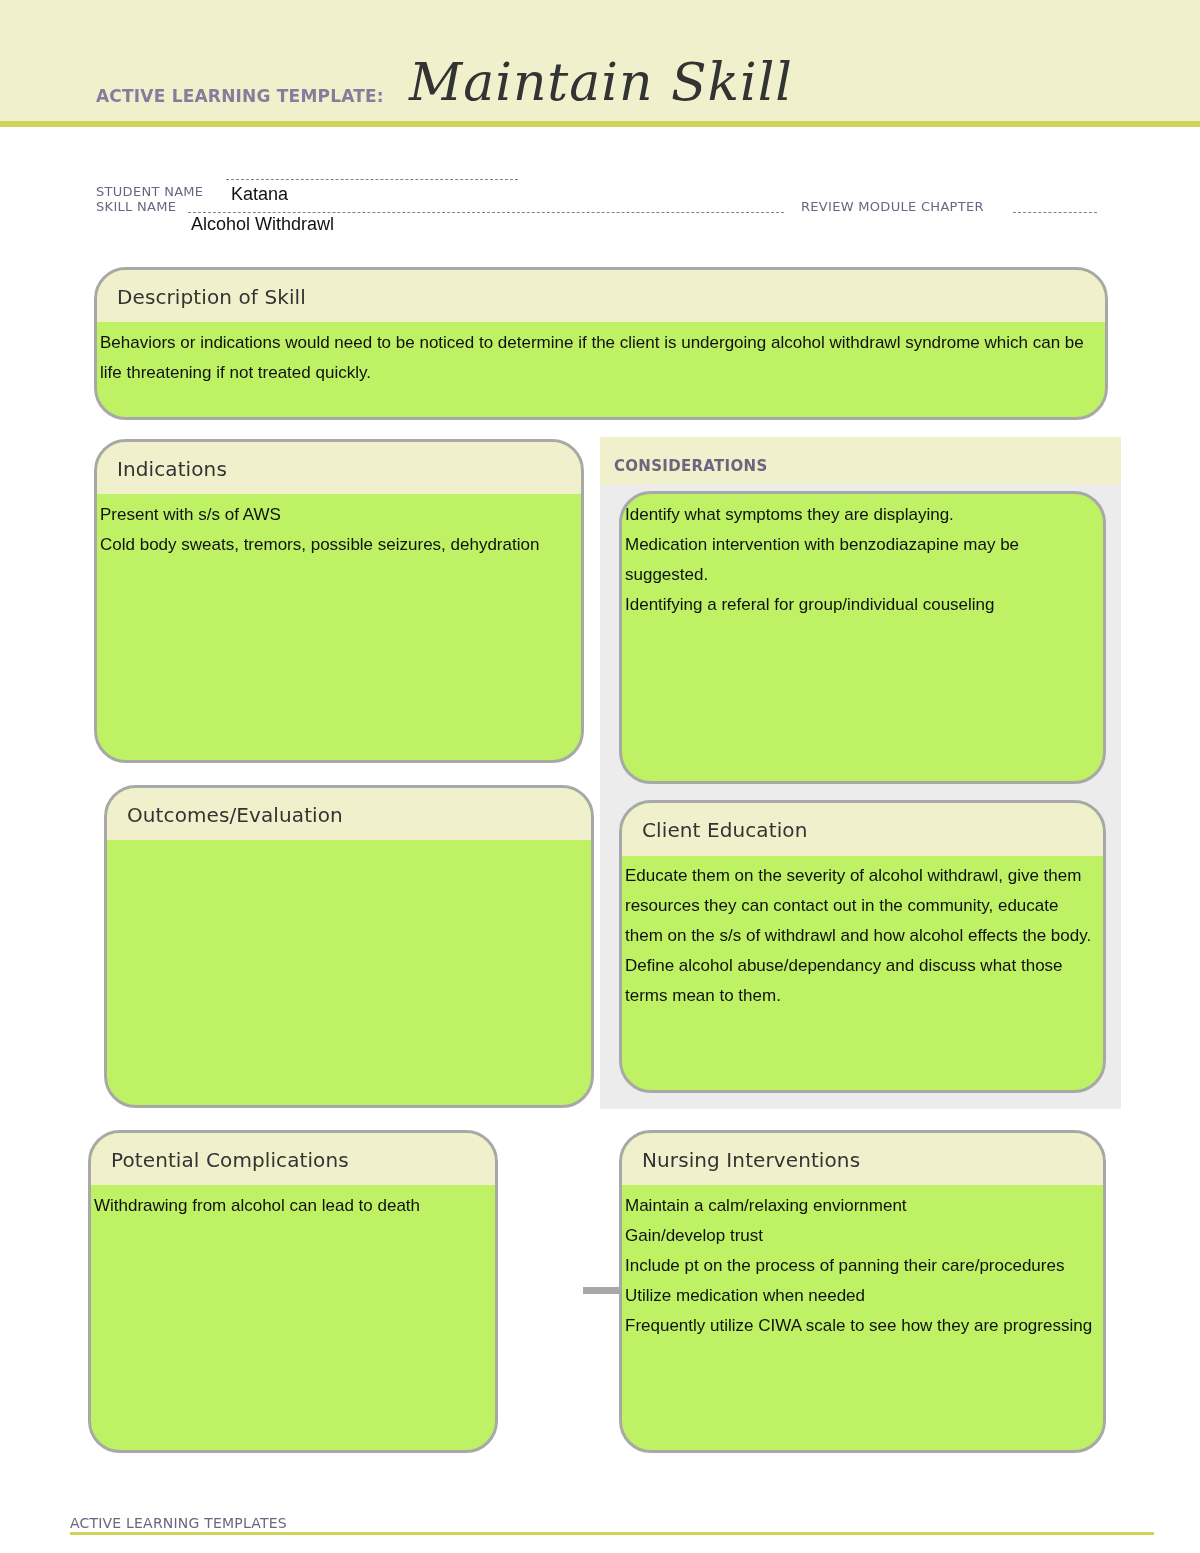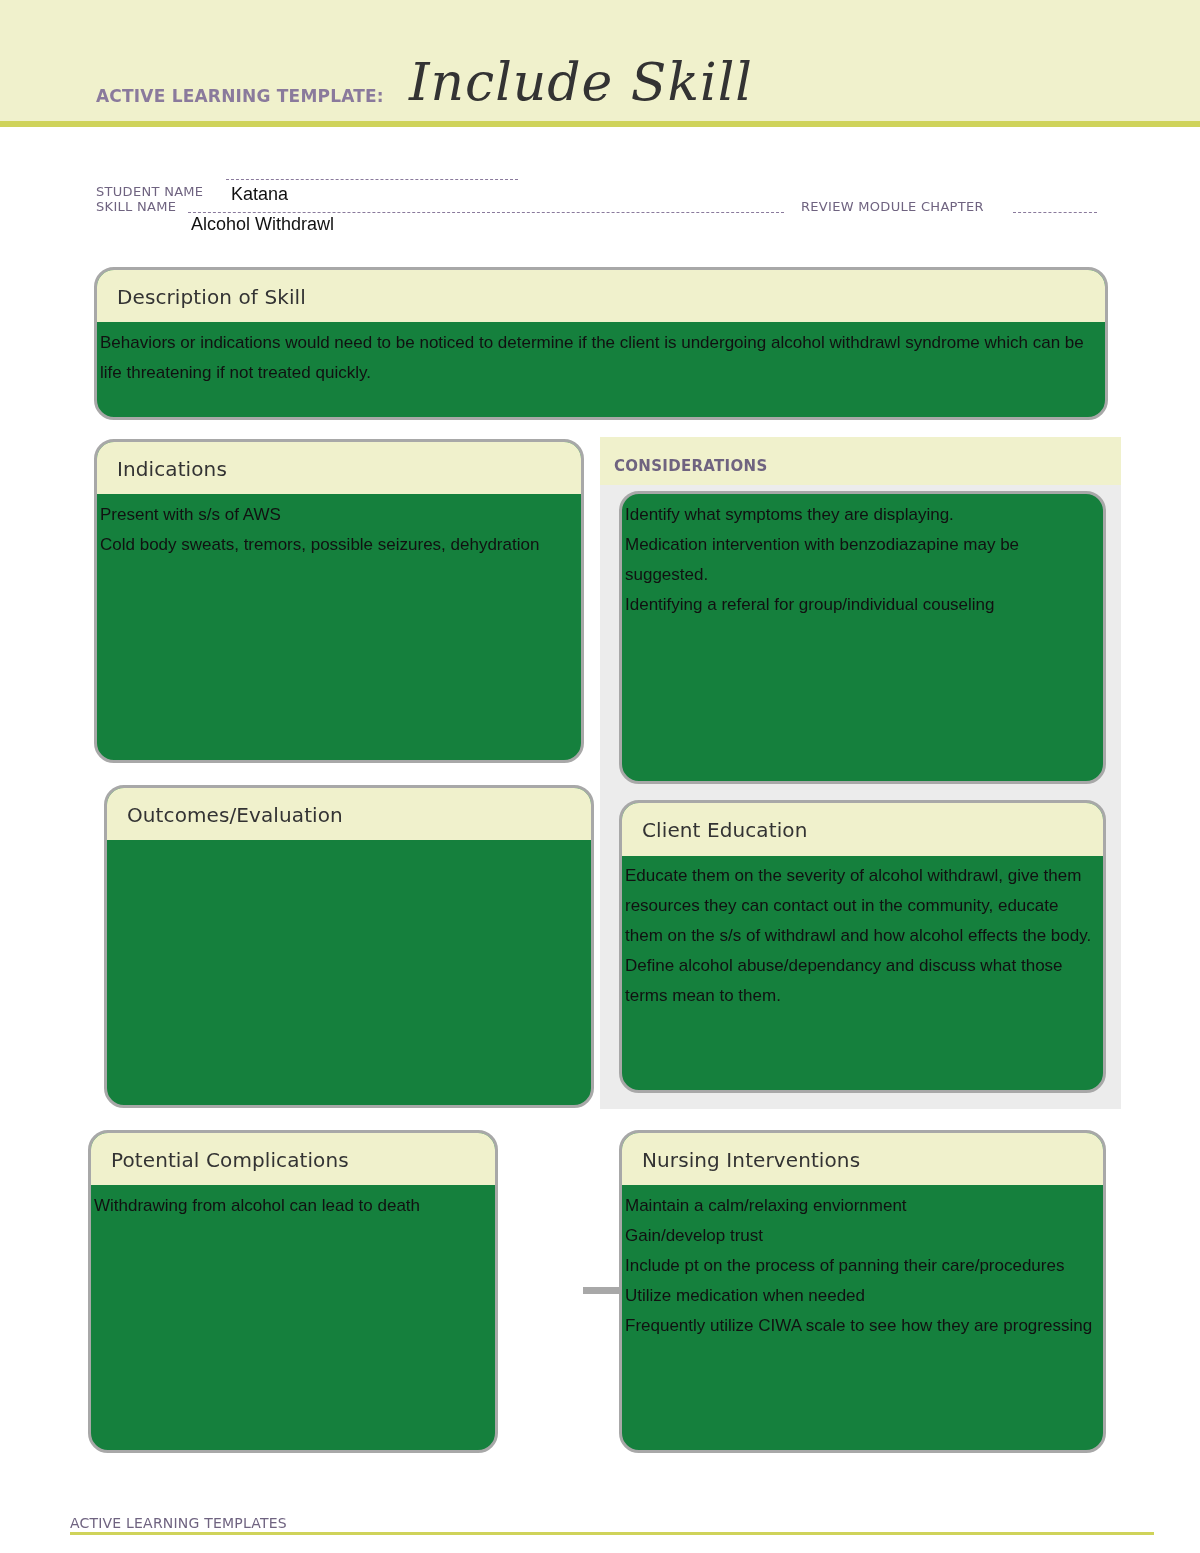--- a/index.html
+++ b/index.html
@@ -8,40 +8,40 @@
 
   .header-band { position: absolute; left: 0; top: 0; width: 1200px; height: 124px; background: #f0f1cc; }
   .header-rule { position: absolute; left: 0; top: 121px; width: 1200px; height: 6px; background: #cfd35a; }
   .header-label { position: absolute; left: 96px; top: 86px; font-family: "DejaVu Sans", sans-serif; font-weight: bold; font-size: 17px; color: #8a7a9c; letter-spacing: 0.2px; }
   .header-title { position: absolute; left: 409px; top: 52px; font-family: "DejaVu Serif", serif; font-style: italic; font-size: 52px; color: #333; letter-spacing: 1px; }
 
   .field-label { position: absolute; font-family: "DejaVu Sans", sans-serif; font-size: 13px; color: #6f6380; letter-spacing: 0.3px; }
   .field-line { position: absolute; border-bottom: 1.5px dashed #8a7a9c; height: 2px; }
   .field-value { position: absolute; font-family: Liberation Sans, sans-serif; font-size: 18px; color: #111; margin-top: 28px; }
 
-  .box { position: absolute; border: 3px solid #a8a8a8; border-radius: 20px; background: #15803d; overflow: hidden; }
+  .box { position: absolute; border: 3px solid #a8a8a8; border-radius: 32px; background: #bef264; overflow: hidden; }
   .box-head { background: #f0f1cc; height: 52px; padding: 15px 0 0 20px; font-family: "DejaVu Sans", sans-serif; font-size: 20px; color: #333; letter-spacing: 0.1px; }
   .box-body { padding: 6px 3px 0 3px; font-family: "Liberation Sans", sans-serif; font-size: 17px; line-height: 30px; color: #111; white-space: pre-line; }
 
   .considerations { position: absolute; left: 600px; top: 437px; width: 521px; height: 672px; background: #ececec; }
   .considerations-head { position: absolute; left: 0; top: 0; width: 521px; height: 48px; background: #f0f1cc; }
   .considerations-label { position: absolute; left: 14px; top: 20px; font-family: "DejaVu Sans", sans-serif; font-weight: bold; font-size: 15px; color: #6f6380; letter-spacing: 0.3px; }
 
   .connector { position: absolute; left: 583px; top: 1287px; width: 38px; height: 7px; background: #a8a8a8; }
 
   .footer-label { position: absolute; left: 70px; top: 1515px; font-family: "DejaVu Sans", sans-serif; font-size: 14px; color: #6f6380; letter-spacing: 0.2px; }
   .footer-rule { position: absolute; left: 70px; top: 1532px; width: 1084px; height: 3px; background: #cfd35a; }
 </style>
 </head>
 <body>
 
 <div class="header-band"></div>
 <div class="header-rule"></div>
 <div class="header-label">ACTIVE LEARNING TEMPLATE:</div>
-<div class="header-title">Include Skill</div>
+<div class="header-title">Maintain Skill</div>
 
 <div class="field-label" style="left:96px; top:184px;">STUDENT NAME</div>
 <div class="field-line" style="left:226px; top:178px; width:292px;"></div>
 <div class="field-value" style="left:231px; top:156px;">Katana</div>
 
 <div class="field-label" style="left:96px; top:199px;">SKILL NAME</div>
 <div class="field-line" style="left:188px; top:211px; width:596px;"></div>
 <div class="field-value" style="left:191px; top:186px;">Alcohol Withdrawl</div>
 
 <div class="field-label" style="left:801px; top:199px;">REVIEW MODULE CHAPTER</div>

